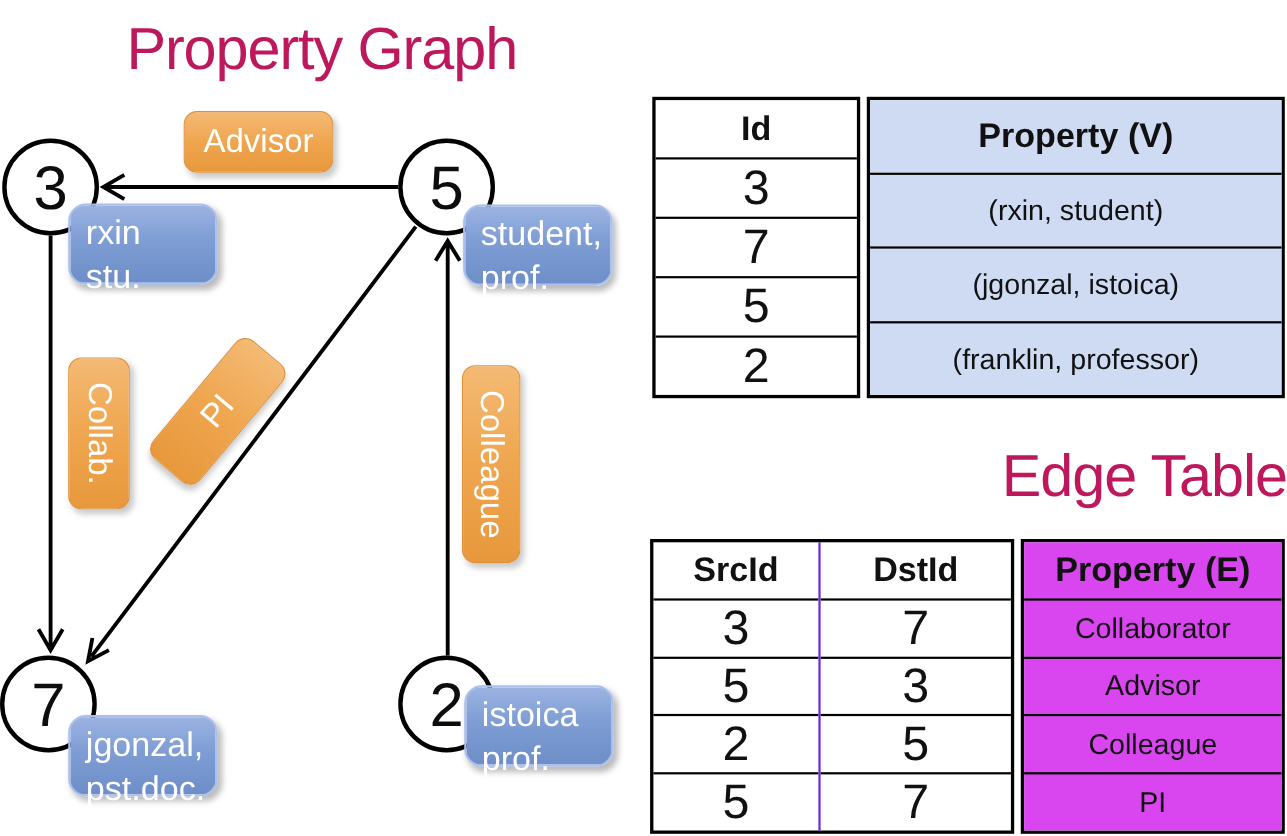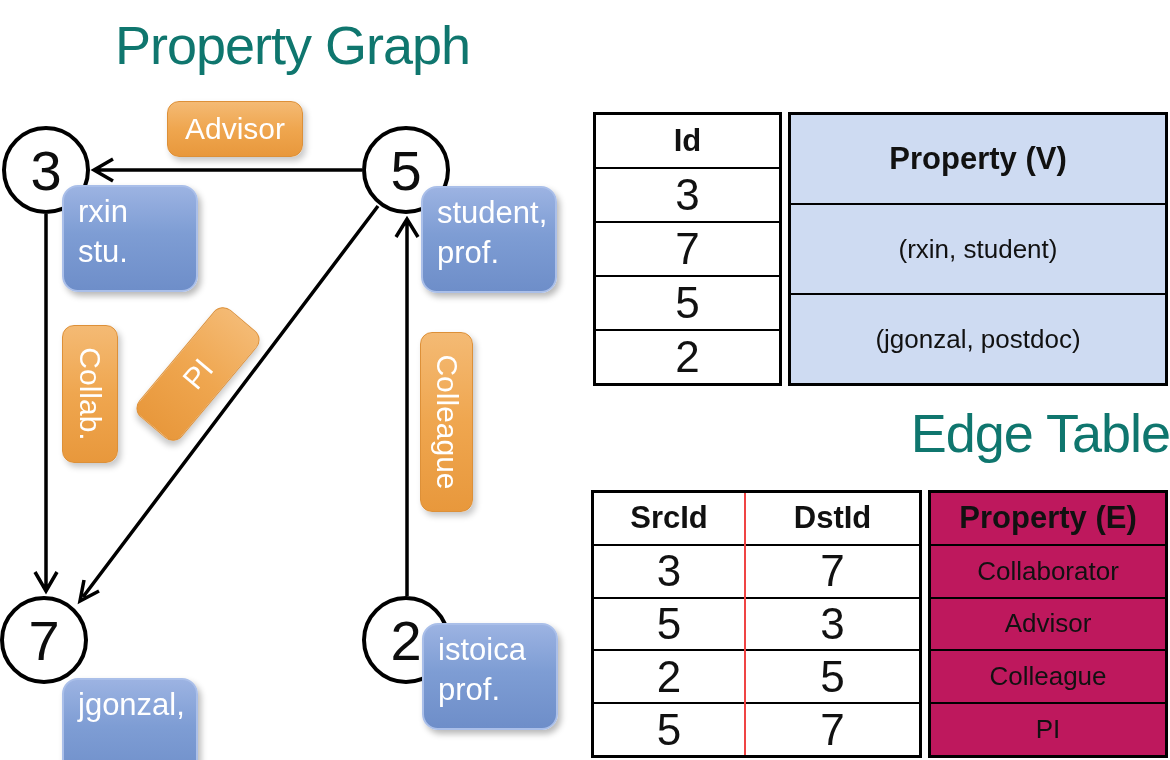--- a/index.html
+++ b/index.html
@@ -1,33 +1,33 @@
 <!DOCTYPE html>
 <html><head>
 <meta charset="utf-8">
 <style>
   html,body { margin:0; padding:0; background:#fff; }
   .canvas {
     position:relative; width:1170px; height:760px; background:#ffffff;
     font-family:"Liberation Sans", sans-serif; overflow:hidden; color:#151515;
   }
-  .big-title { position:absolute; text-align:center; font-size:54px; letter-spacing:-1px; color:#0f766e; white-space:nowrap; }
+  .big-title { position:absolute; text-align:center; font-size:54px; letter-spacing:-1px; color:#be185d; white-space:nowrap; }
   #graph-title { left:0; top:14px; width:585px; }
   #vertex-title { left:585px; top:16px; width:585px; }
   #edge-title  { left:585px; top:402px; width:585px;text-align:right; }
 
   
   .node {
     position:absolute; width:80px; height:80px; border:4px solid #000; border-radius:50%;
     background:#fff; display:flex; align-items:center; justify-content:center;
     font-size:56px; color:#0d0d0d; z-index:2;
   }
   
   .vtag {
-    position:absolute; width:136px; height:107px; box-sizing:border-box;
+    position:absolute; width:136px; height:74px; box-sizing:border-box;
     border-radius:16px; border:2px solid #aabfe9;
     background:linear-gradient(180deg,#9cb3e2 0%, #7e9dd4 45%, #6e8ec9 100%);
     color:#fff; font-size:31px; line-height:1.3; padding:5px 0 0 14px;
     box-shadow:3px 4px 6px rgba(0,0,0,0.28); z-index:3;
   }
   
   .etag {
     position:absolute; box-sizing:border-box; border-radius:12px;
     border:1px solid #dd9038;
     background:linear-gradient(180deg,#f4ba74 0%, #efa64f 50%, #e8983c 100%);
@@ -38,36 +38,36 @@
   #edge-label-collab    { left:62px;  top:325px; width:56px;  height:138px; }
   #edge-label-colleague { left:420px; top:332px; width:53px;  height:180px; }
   #edge-label-pi        { left:170px; top:304px; width:56px;  height:140px; transform:rotate(40deg); }
   .rot-cw  { transform:rotate(90deg); }
   .rot-ccw { transform:rotate(-90deg); }
 
   .arrow-layer { position:absolute; left:0; top:0; z-index:1; }
 
   
   .tbl-wrap { position:absolute; display:flex; gap:6px; }
-  #vertex-table { left:593px; top:112px; width:575px; height:274px; }
+  #vertex-table { left:593px; top:88px; width:575px; height:274px; }
   #edge-table   { left:591px; top:490px; width:577px; height:268px; }
   .tblock { border:3px solid #000; box-sizing:border-box; display:flex; flex-direction:column; background:#fff; }
   .tcols  { flex-direction:row; }
   .tcol   { display:flex; flex-direction:column; box-sizing:border-box; }
-  .tcol + .tcol { border-left:2px solid #ef4444; }
+  .tcol + .tcol { border-left:2px solid #6d28d9; }
   .trow {
     flex:1; display:flex; align-items:center; justify-content:center;
     border-top:2px solid #000; color:#111; white-space:nowrap;
   }
   .trow:first-child { border-top:none; }
   .th  { font-weight:bold; font-size:31px; }
   .num { font-size:44px; }
   .txt { font-size:26px; }
   .prop-v .trow { background:#cedbf2; }
-  .prop-e .trow { background:#be185d; }
+  .prop-e .trow { background:#d946ef; }
 </style>
 </head>
 <body>
 
 <div class="canvas">
 
   <div class="big-title" id="graph-title">Property Graph</div>
   <div class="big-title" id="edge-title">Edge Table</div>
 
   <svg class="arrow-layer" width="1170" height="760" viewBox="0 0 1170 760">
@@ -93,22 +93,23 @@
   </div>
 
   <div class="vtag" style="left:62px; top:185px;">
     <div>rxin</div>
     <div>stu.</div>
   </div>
   <div class="vtag" style="left:421px; top:186px;">
     <div>student,</div>
     <div>prof.</div>
   </div>
-  <div class="vtag" style="left:62px; top:650px;margin-top:28px;">
+  <div class="vtag" style="left:62px; top:650px;">
     <div>jgonzal,</div>
+    <div>pst.doc.</div>
   </div>
   <div class="vtag" style="left:422px; top:623px;">
     <div>istoica</div>
     <div>prof.</div>
   </div>
 
   <div class="etag" id="edge-label-advisor">
     <span>Advisor</span>
   </div>
   <div class="etag" id="edge-label-collab">
@@ -125,21 +126,22 @@
     <div class="tblock" style="width:189px;">
       <div class="trow th">Id</div>
       <div class="trow num">3</div>
       <div class="trow num">7</div>
       <div class="trow num">5</div>
       <div class="trow num">2</div>
     </div>
     <div class="tblock prop-v" style="flex:1;">
       <div class="trow th">Property (V)</div>
       <div class="trow txt">(rxin, student)</div>
-      <div class="trow txt">(jgonzal, postdoc)</div>
+      <div class="trow txt">(jgonzal, istoica)</div>
+      <div class="trow txt">(franklin, professor)</div>
     </div>
   </div>
 
   <div class="tbl-wrap" id="edge-table">
     <div class="tblock tcols" style="width:331px;">
       <div class="tcol" style="width:150px;">
         <div class="trow th">SrcId</div>
         <div class="trow num">3</div>
         <div class="trow num">5</div>
         <div class="trow num">2</div>

